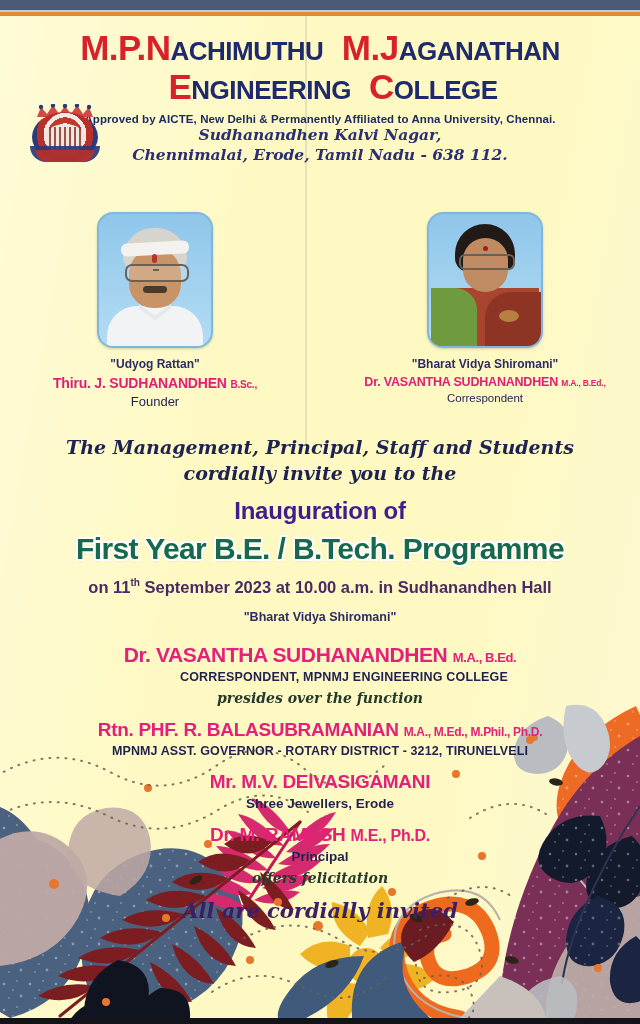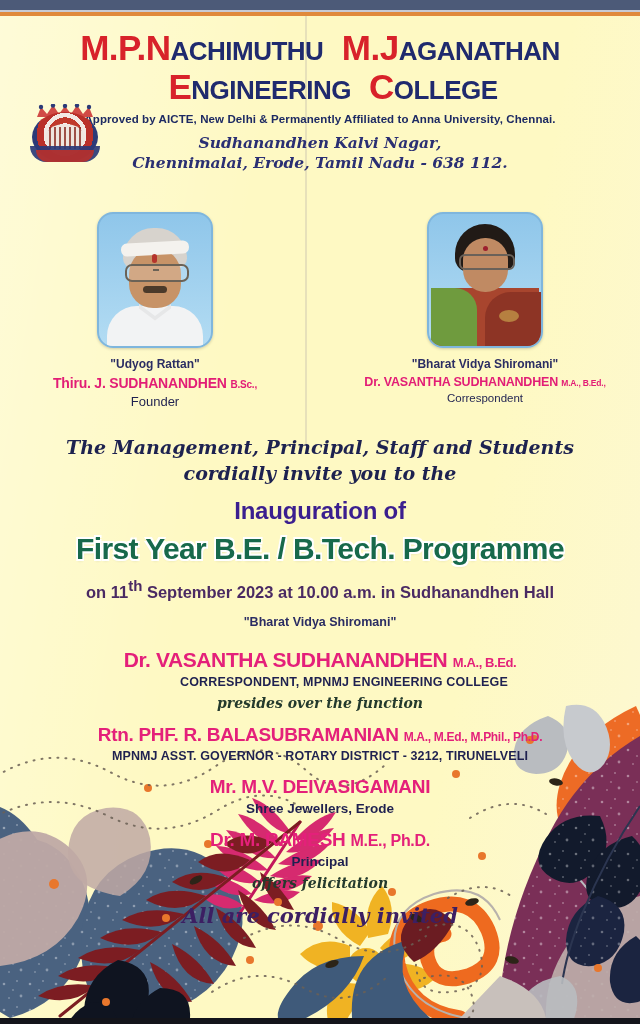--- a/index.html
+++ b/index.html
@@ -24,21 +24,21 @@
     pointer-events:none;}
   .seam{position:absolute;left:305px;top:0;width:2px;height:430px;background:rgba(190,180,170,.35);}
 
   
   .hdr{position:absolute;left:0;top:14px;width:640px;text-align:center;z-index:12;}
   .line1{font-weight:bold;font-size:35px;letter-spacing:-.5px;line-height:1.05;white-space:nowrap;}
   .line2{font-weight:bold;font-size:34px;letter-spacing:-.5px;line-height:1.05;margin-top:2px;margin-left:26px;white-space:nowrap;}
   .cap-r{font-size:35px;color:#d8222a;}
   .sm-navy{font-size:26px;color:#1f2a6e;}
   .approved{font-size:11.5px;font-weight:bold;color:#1d2a63;margin-top:7px;letter-spacing:.1px;}
-  .addr{margin-top:8px;color:#2a2f73;font-family:"DejaVu Serif",serif;font-style:italic;font-weight:bold;font-size:15.5px;line-height:1.35;}
+  .addr{color:#2a2f73;font-family:"DejaVu Serif",serif;font-style:italic;font-weight:bold;font-size:15.5px;line-height:1.35;}
 
   
   .emblem{position:absolute;left:28px;top:88px;width:74px;height:62px;z-index:14;}
   .emblem .crown{position:absolute;left:7px;top:0;width:60px;height:14px;}
   .emblem .ring{position:absolute;left:4px;top:8px;width:66px;height:50px;border-radius:50%;
      background:radial-gradient(circle at 50% 45%, #f6f2ee 0 26%, #c0392b 26% 40%, #f2e9e4 40% 50%, #b9302a 50% 66%, #2b3a78 66% 80%, #e9e4df 80% 100%);}
   .emblem .inner{position:absolute;left:17px;top:20px;width:40px;height:28px;border-radius:50%;background:#efe6df;}
   .emblem .figs{position:absolute;left:21px;top:23px;width:32px;height:22px;
      background:repeating-linear-gradient(90deg,#8a2b22 0 2px,transparent 2px 5px);opacity:.8;}
   .emblem .band{position:absolute;left:2px;top:42px;width:70px;height:16px;border-radius:0 0 40px 40px;background:#2b3a78;opacity:.92;}
@@ -82,21 +82,21 @@
   .p-right .p-role{font-size:11.5px;}
 
   
   .body{position:absolute;left:0;top:418px;width:640px;text-align:center;z-index:12;}
   .script{font-family:"DejaVu Serif",serif;font-style:italic;font-weight:bold;color:#1d2250;}
   .invite1{font-size:19px;line-height:1.38;}
   .inaug{margin-top:11px;font-size:24px;font-weight:bold;color:#3b1f8f;letter-spacing:-.2px;}
   .prog{margin-top:7px;font-size:30px;font-weight:bold;color:#17694b;letter-spacing:-.6px;white-space:nowrap;
      text-shadow:-1.6px -1.6px 0 #fff,1.6px -1.6px 0 #fff,-1.6px 1.6px 0 #fff,1.6px 1.6px 0 #fff,0 2px 3px rgba(0,0,0,.12);}
   .when{margin-top:11px;font-size:16.5px;font-weight:600;color:#4a2a63;}
-  .when sup{font-size:15px;}
+  .when sup{font-size:10px;}
 
   .blk{margin-top:13px;}
   .bq{font-size:12.5px;font-weight:600;color:#2b2d63;}
   .bname{margin-top:19px;font-size:21px;font-weight:bold;color:#e4207a;letter-spacing:-.4px;white-space:nowrap;}
   .bname .deg{font-size:13px;}
   .bsub{margin-top:3px;font-size:12.5px;font-weight:bold;color:#1f2150;letter-spacing:.2px;padding-left:48px;}
   .bscript{margin-top:6px;font-family:"DejaVu Serif",serif;font-style:italic;font-weight:bold;font-size:14px;color:#243a2d;}
   .closing{margin-top:12px;font-family:"DejaVu Serif",serif;font-style:italic;font-weight:bold;font-size:21px;color:#3c1f63;}
 
   .bname2{margin-top:2px;font-size:19px;font-weight:bold;color:#e4207a;letter-spacing:-.3px;white-space:nowrap;}

